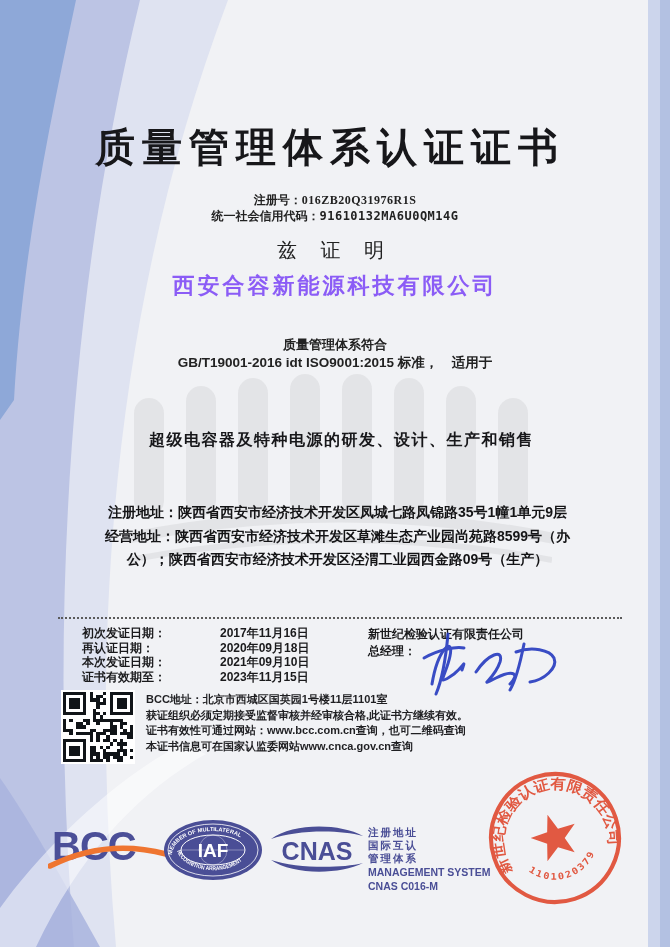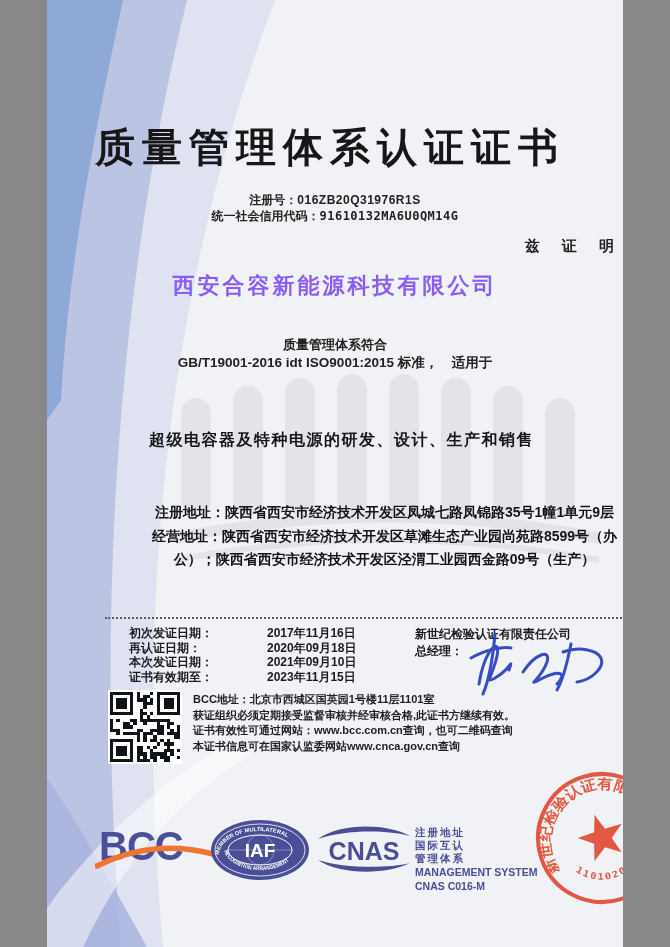--- a/index.html
+++ b/index.html
@@ -1,32 +1,32 @@
 <!DOCTYPE html>
 <html><head>
 <meta charset="utf-8">
 <style>
   html,body{margin:0;padding:0;background:#888;}
   #page{
-    position:relative;width:576px;height:947px;margin:0 auto;
+    position:relative;width:670px;height:947px;margin:0 auto;
     background:#f1f2f5;overflow:hidden;
     font-family:"Liberation Sans",sans-serif;color:#1d1d1f;
   }
   .bg-svg{position:absolute;left:0;top:0;width:670px;height:947px;}
   .watermark{position:absolute;left:128px;top:370px;width:424px;height:200px;opacity:0.075;pointer-events:none;}
   .cert-title{
     position:absolute;left:0;right:10px;top:120px;text-align:center;
     font-family:"DejaVu Serif",serif;font-weight:700;font-size:40px;
     letter-spacing:7px;color:#17171a;
   }
   .reg-line{position:absolute;left:0;right:0;top:192px;text-align:center;font-size:12px;font-weight:bold;color:#222;}
-  .reg-line .num{font-family:Liberation Sans, sans-serif;letter-spacing:0.5px;}
+  .reg-line .num{font-family:Liberation Serif, serif;letter-spacing:0.5px;}
   .credit-line{position:absolute;left:0;right:0;top:208px;text-align:center;font-size:12px;font-weight:bold;color:#222;}
   .credit-line .num{font-family:"DejaVu Sans Mono",monospace;letter-spacing:0.5px;}
-  .certify-line{position:absolute;left:0;right:0;top:237px;text-align:right;font-size:15px;font-weight:bold;letter-spacing:9px;color:#222;}
+  .certify-line{position:absolute;left:0;right:0;top:237px;text-align:center;font-size:20px;font-weight:normal;letter-spacing:9px;color:#222;}
   .company-name{position:absolute;left:0;right:0;top:271px;text-align:center;font-size:22px;font-weight:bold;letter-spacing:3px;color:#8b5cf6;}
   .system-line{position:absolute;left:0;right:0;top:336px;text-align:center;font-size:13px;font-weight:bold;color:#222;}
   .standard-line{position:absolute;left:0;right:0;top:354px;text-align:center;font-size:13.5px;font-weight:bold;color:#222;}
   .scope-line{position:absolute;left:13px;right:0;top:430px;text-align:center;font-size:16px;font-weight:bold;letter-spacing:1.5px;color:#17171a;}
   .address-block{position:absolute;left:55px;width:565px;top:501px;text-align:center;font-size:14px;font-weight:bold;line-height:23.5px;color:#141416;}
   .dotted-sep{position:absolute;left:58px;top:617px;width:564px;border-top:2px dotted #5a5a5a;height:0;}
   .dates-block{position:absolute;left:82px;top:626px;}
   .date-row{display:flex;font-size:12px;font-weight:bold;line-height:14.6px;color:#1a1a1c;}
   .date-label{width:132px;text-align:left;}
   .date-value{margin-left:6px;}

